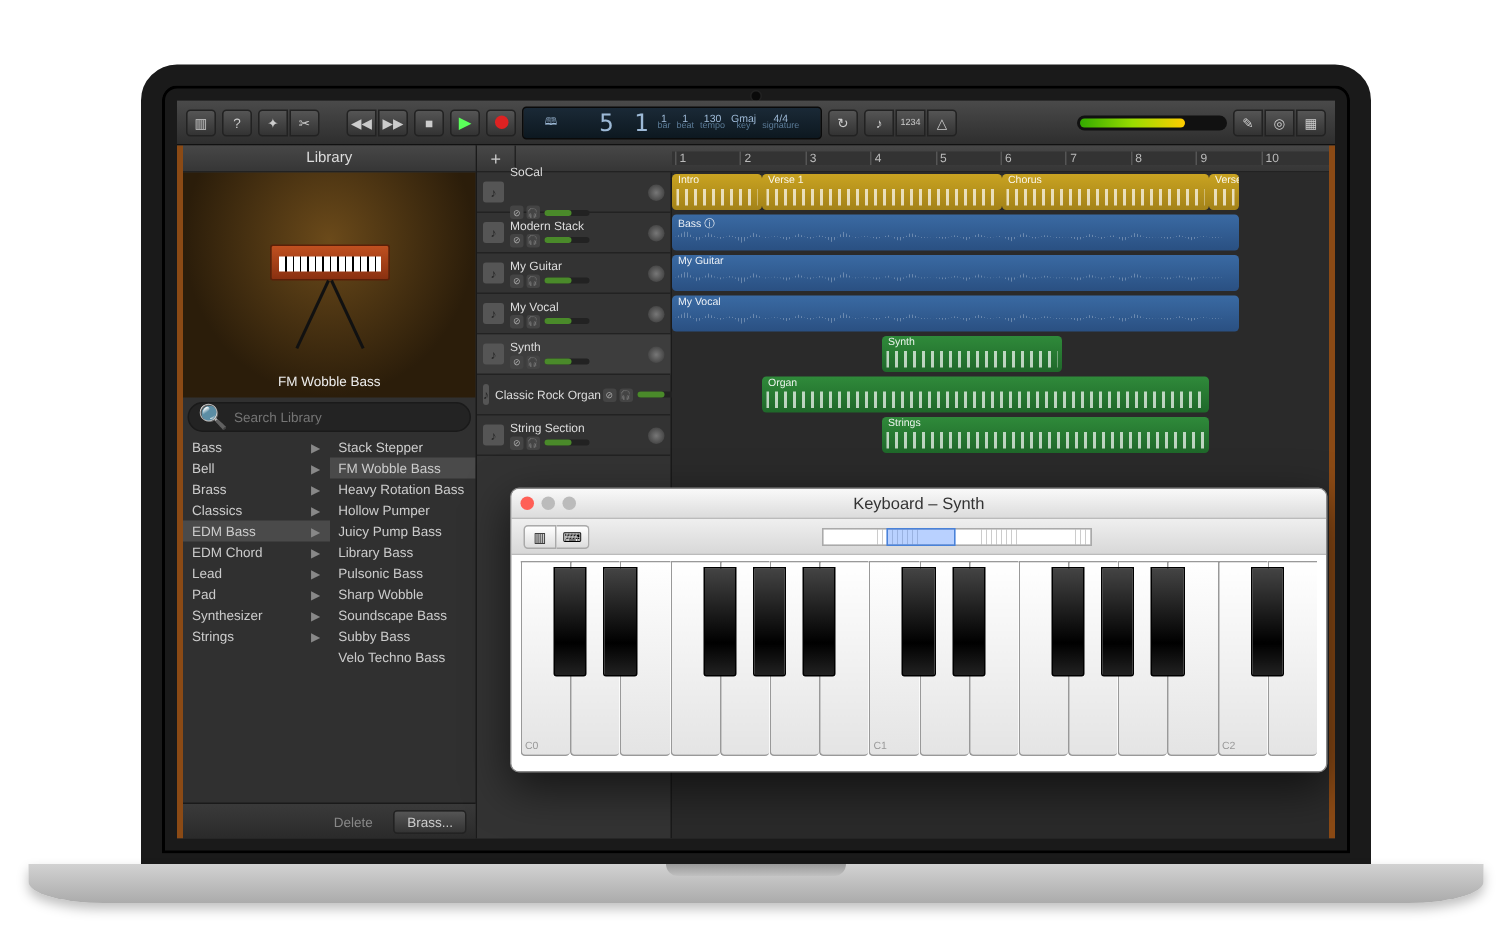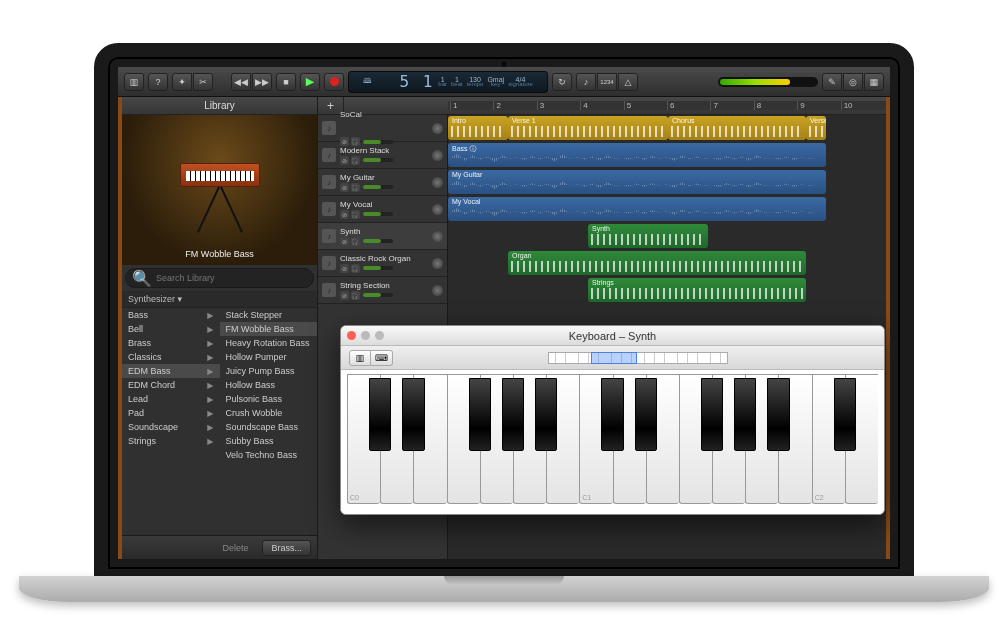--- a/index.html
+++ b/index.html
@@ -206,21 +206,20 @@
                 <div class="synth-keys"></div>
               <div class="stand"></div>
                 <div class="stand2"></div>
             </div>
             <div class="preview-name">FM Wobble Bass</div>
           </div>
           <div class="search">
             <span class="icon">🔍</span>
             <input placeholder="Search Library" style="">
           </div>
-          <div class="breadcrumb"><span>Synthesizer</span> <span class="chev">▾</span></div>
           <div class="lists">
             <div class="list" id="cat-list">
                 <div class="item">
                   <span>Bass</span>
                   <span class="chev">▶</span>
                 </div>
                 <div class="item">
                   <span>Bell</span>
                   <span class="chev">▶</span>
                 </div>
@@ -242,37 +241,37 @@
                 </div>
                 <div class="item">
                   <span>Lead</span>
                   <span class="chev">▶</span>
                 </div>
                 <div class="item">
                   <span>Pad</span>
                   <span class="chev">▶</span>
                 </div>
                 <div class="item">
-                  <span>Soundscape</span>
+                  <span>Synthesizer</span>
                   <span class="chev">▶</span>
                 </div>
                 <div class="item">
                   <span>Strings</span>
                   <span class="chev">▶</span>
                 </div>
               </div>
             <div class="list" id="patch-list">
                 <div class="item">Stack Stepper</div>
                 <div class="item sel">FM Wobble Bass</div>
                 <div class="item">Heavy Rotation Bass</div>
                 <div class="item">Hollow Pumper</div>
                 <div class="item">Juicy Pump Bass</div>
-                <div class="item">Hollow Bass</div>
+                <div class="item">Library Bass</div>
                 <div class="item">Pulsonic Bass</div>
-                <div class="item">Crush Wobble</div>
+                <div class="item">Sharp Wobble</div>
                 <div class="item">Soundscape Bass</div>
                 <div class="item">Subby Bass</div>
                 <div class="item">Velo Techno Bass</div>
               </div>
           </div>
           <div class="sb-foot">
             <div class="sbtn ghost">Delete</div>
             <div class="sbtn">Brass...</div>
           </div>
         </div>
@@ -361,21 +360,21 @@
                         <div class="tiny">⊘</div>
                         <div class="tiny">🎧</div>
                       </div>
                       <div class="slider"></div>
                     </div>
                   </div>
                   <div class="knob"></div>
                 </div>
                 <div class="th">
                   <div class="ticon">♪</div>
-                  <div style="flex:1;display:flex;flex-direction:column;gap:1px;">
+                  <div style="flex:1;display:flex;flex-direction:row;gap:1px;">
                     <div class="tname">Classic Rock Organ</div>
                     <div style="display:flex;gap:3px;align-items:center">
                       <div class="mini">
                         <div class="tiny">⊘</div>
                         <div class="tiny">🎧</div>
                       </div>
                       <div class="slider"></div>
                     </div>
                   </div>
                   <div class="knob"></div>

